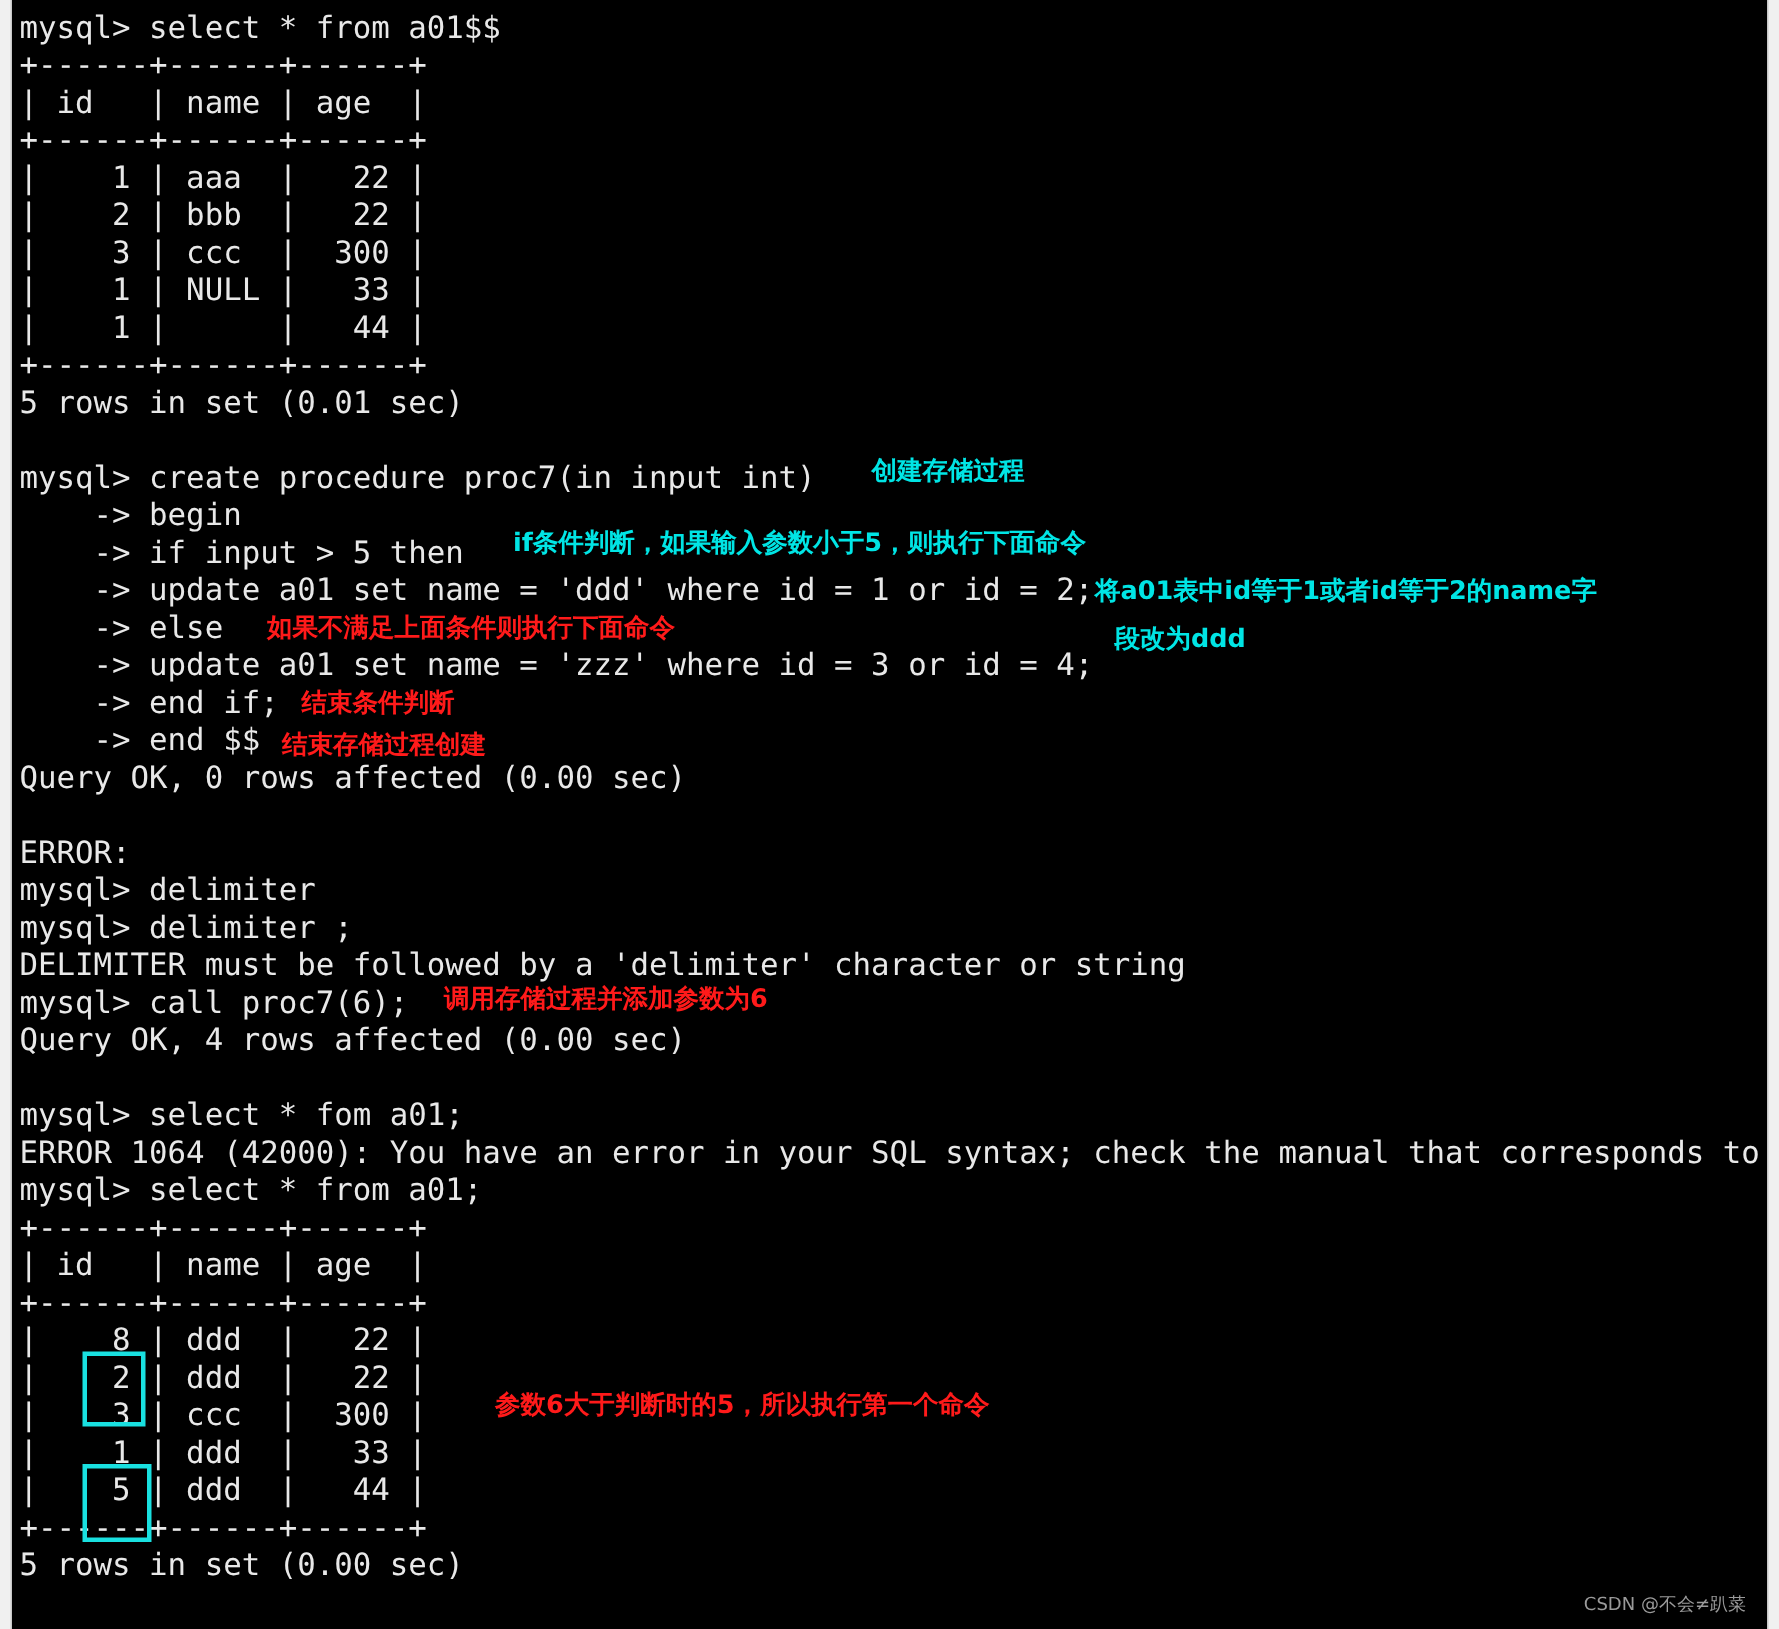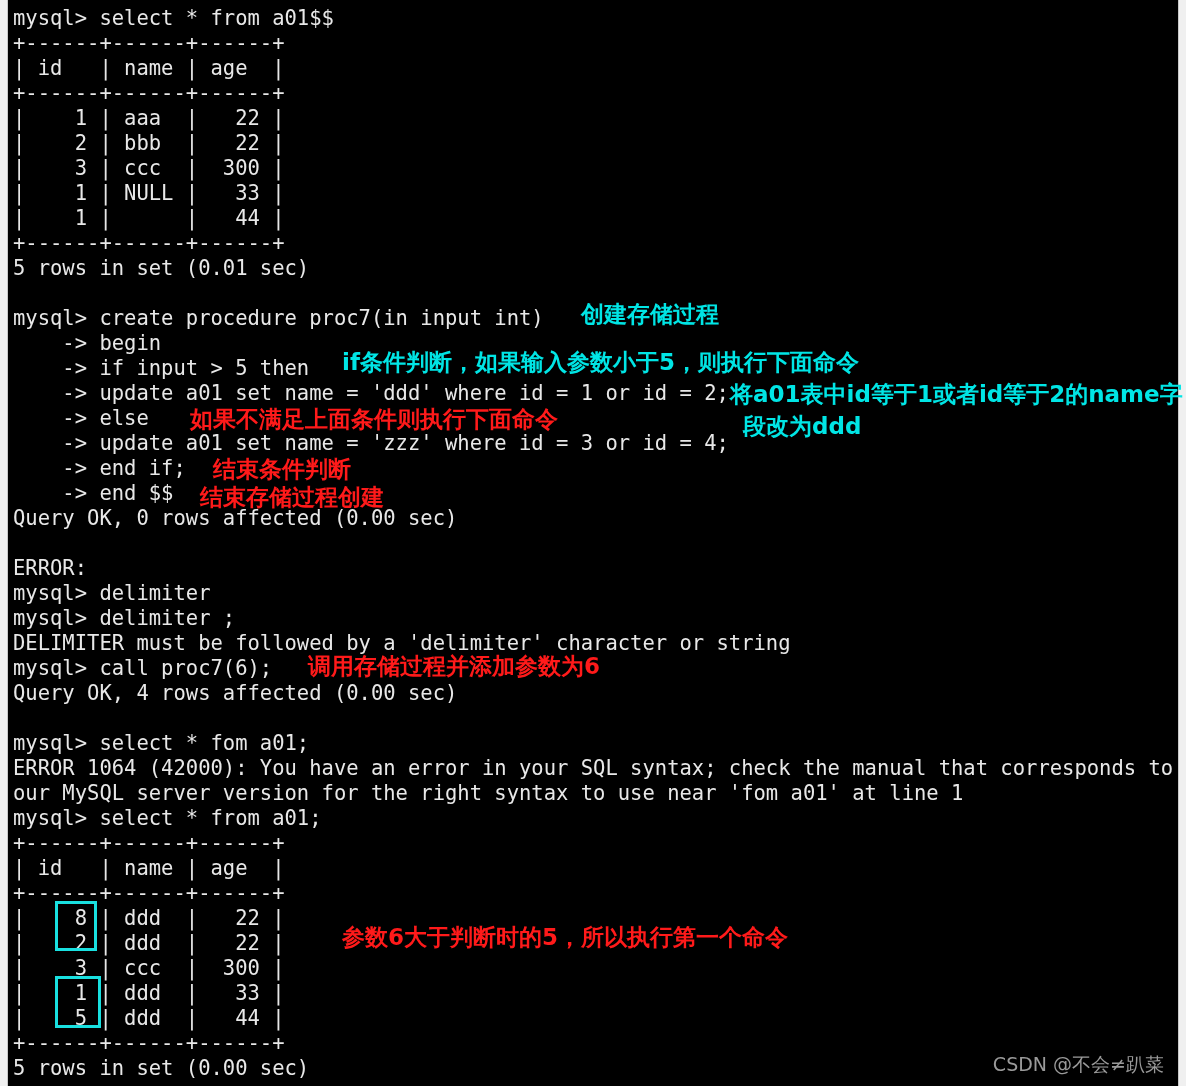--- a/index.html
+++ b/index.html
@@ -52,42 +52,42 @@
     font-family: "DejaVu Sans Mono", "Liberation Mono", monospace;
   }
   .ln.blank { color: transparent; }
 
   
   .anno {
     position: absolute;
     white-space: pre;
     font-family: "DejaVu Sans", "Liberation Sans", sans-serif;
     font-weight: 700;
-    font-size: 23px;
+    font-size: 17px;
     line-height: 26px;
     text-align: right;
   }
   .anno.cyan { color: #00e5e5; }
-  .anno.red  { color: #ff1a1a; margin-left: 12px; }
+  .anno.red  { color: #ff1a1a; }
 
   
   .hl-box {
     position: absolute;
     border: 3px solid #19e0e0;
     box-sizing: border-box;
     background: transparent;
   }
 
   
   .watermark {
     position: absolute;
     right: 14px;
     bottom: 8px;
     color: #9a9a9a;
-    font-size: 19px;
+    font-size: 12px;
     font-family: "DejaVu Sans", "Liberation Sans", sans-serif;
     white-space: pre;
   }
 </style>
 </head>
 <body>
 
 <div id="screen">
 
   <div class="gutter left"></div>
@@ -120,21 +120,20 @@
         <div class="ln blank"> </div>
         <div class="ln">ERROR:</div>
         <div class="ln">mysql&gt; delimiter</div>
         <div class="ln">mysql&gt; delimiter ;</div>
         <div class="ln">DELIMITER must be followed by a 'delimiter' character or string</div>
         <div class="ln">mysql&gt; call proc7(6);</div>
         <div class="ln">Query OK, 4 rows affected (0.00 sec)</div>
         <div class="ln blank"> </div>
         <div class="ln">mysql&gt; select * fom a01;</div>
         <div class="ln">ERROR 1064 (42000): You have an error in your SQL syntax; check the manual that corresponds to y</div>
-        <div class="ln">our MySQL server version for the right syntax to use near 'fom a01' at line 1</div>
         <div class="ln">mysql&gt; select * from a01;</div>
         <div class="ln">+------+------+------+</div>
         <div class="ln">| id   | name | age  |</div>
         <div class="ln">+------+------+------+</div>
         <div class="ln">|    8 | ddd  |   22 |</div>
         <div class="ln">|    2 | ddd  |   22 |</div>
         <div class="ln">|    3 | ccc  |  300 |</div>
         <div class="ln">|    1 | ddd  |   33 |</div>
         <div class="ln">|    5 | ddd  |   44 |</div>
         <div class="ln">+------+------+------+</div>

